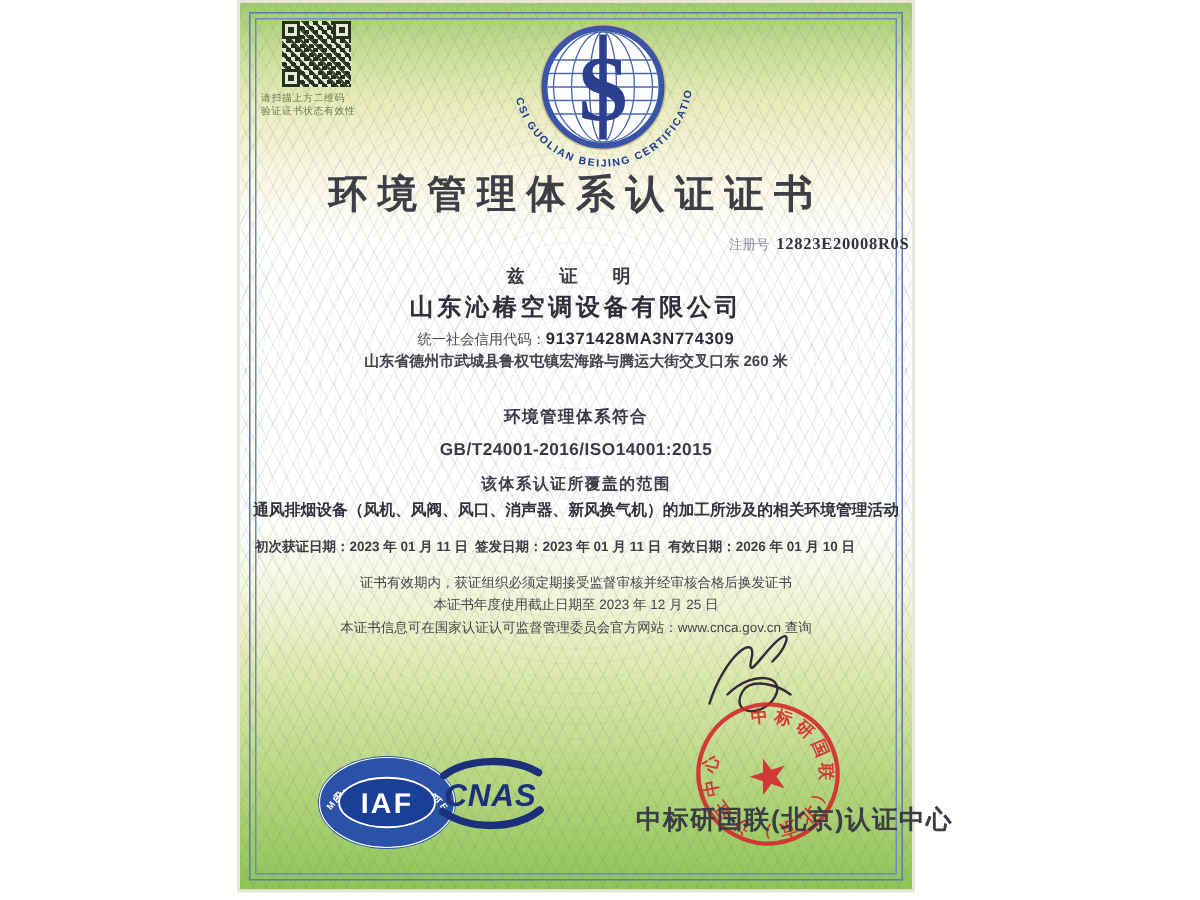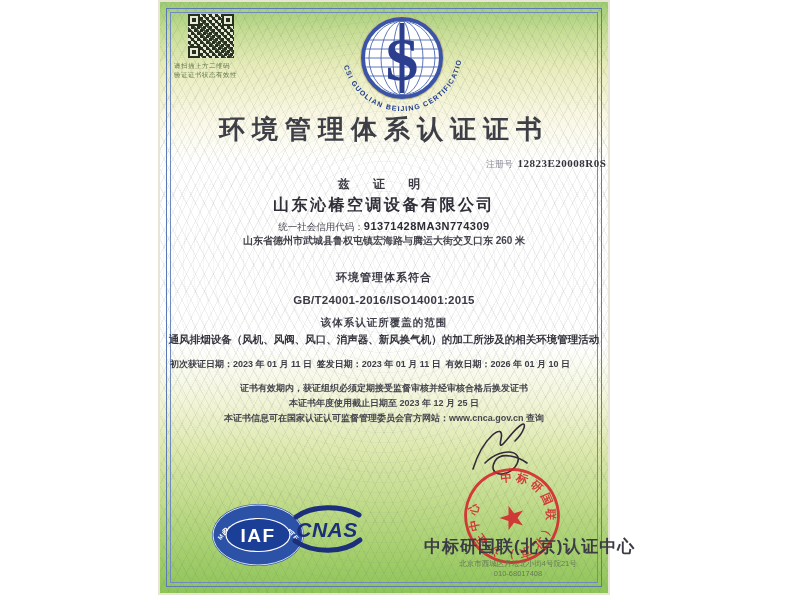--- a/index.html
+++ b/index.html
@@ -52,21 +52,21 @@
   .credit b{ font-size:11px; color:#2b2b34; letter-spacing:0.5px; }
   .addr    { top:232px; font-size:10px; font-weight:600; color:#44444c; }
 
   .conform { top:268px; font-size:11px; font-weight:bold; letter-spacing:1px; color:#3a3a44; }
   .std     { top:292px; font-size:11.5px; font-weight:bold; letter-spacing:0.3px; color:#3a3a44; }
   .scope-label { top:314px; font-size:10.5px; font-weight:600; color:#40404a; letter-spacing:1px; }
   .scope   { top:331px; font-size:10.5px; font-weight:bold; color:#33333c; }
 
   .dates { top:356px; left:10px; width:400px; display:flex; justify-content:space-between; font-size:9px; font-weight:bold; color:#3d3d46; white-space:nowrap; }
 
-  .note { font-size:9px; font-weight:700; color:#45454d; }
+  .note { font-size:9px; font-weight:400; color:#45454d; }
   .note1 { top:380px; } .note2 { top:395px; } .note3 { top:410px; }
 
   .iaf  { left:50px;  top:500px; }
   .cnas { left:128px; top:502px; }
   .cnas-block { left:208px; top:500px; width:120px; }
   .cnas-line { font-size:7px; line-height:8.5px; color:#70707a; }
   .cnas-sys  { margin-top:2px; font-size:8px; font-weight:bold; color:#4c4c55; }
   .cnas-code { font-size:8px; font-weight:bold; color:#4c4c55; }
 
   .certifier { left:264px; top:533px; width:186px; font-size:17px; font-weight:600; color:#3c3c45; letter-spacing:1px; white-space:nowrap; }
@@ -178,18 +178,14 @@
     </svg>
 
     <svg class="abs cnas" width="78" height="50" viewBox="0 0 78 50">
       <path d="M 8,13 C 24,1 54,1 71,11" fill="none" stroke="#1b2f7a" stroke-width="5" stroke-linecap="round"></path>
       <path d="M 7,37 C 26,50 56,49 72,36" fill="none" stroke="#1b2f7a" stroke-width="5" stroke-linecap="round"></path>
       <text x="39" y="33" text-anchor="middle" font-size="21" font-weight="bold" font-style="italic" fill="#1b2f7a" letter-spacing="0.5">CNAS</text>
     </svg>
 
 
     <div class="abs certifier">中标研国联(北京)认证中心</div>
-    <div class="abs footer-addr">
-      <div>北京市西城区月坛北小街4号院21号</div>
-      <div>010-68017408</div>
-    </div>
   </div>
 </div>
 
 </body></html>

